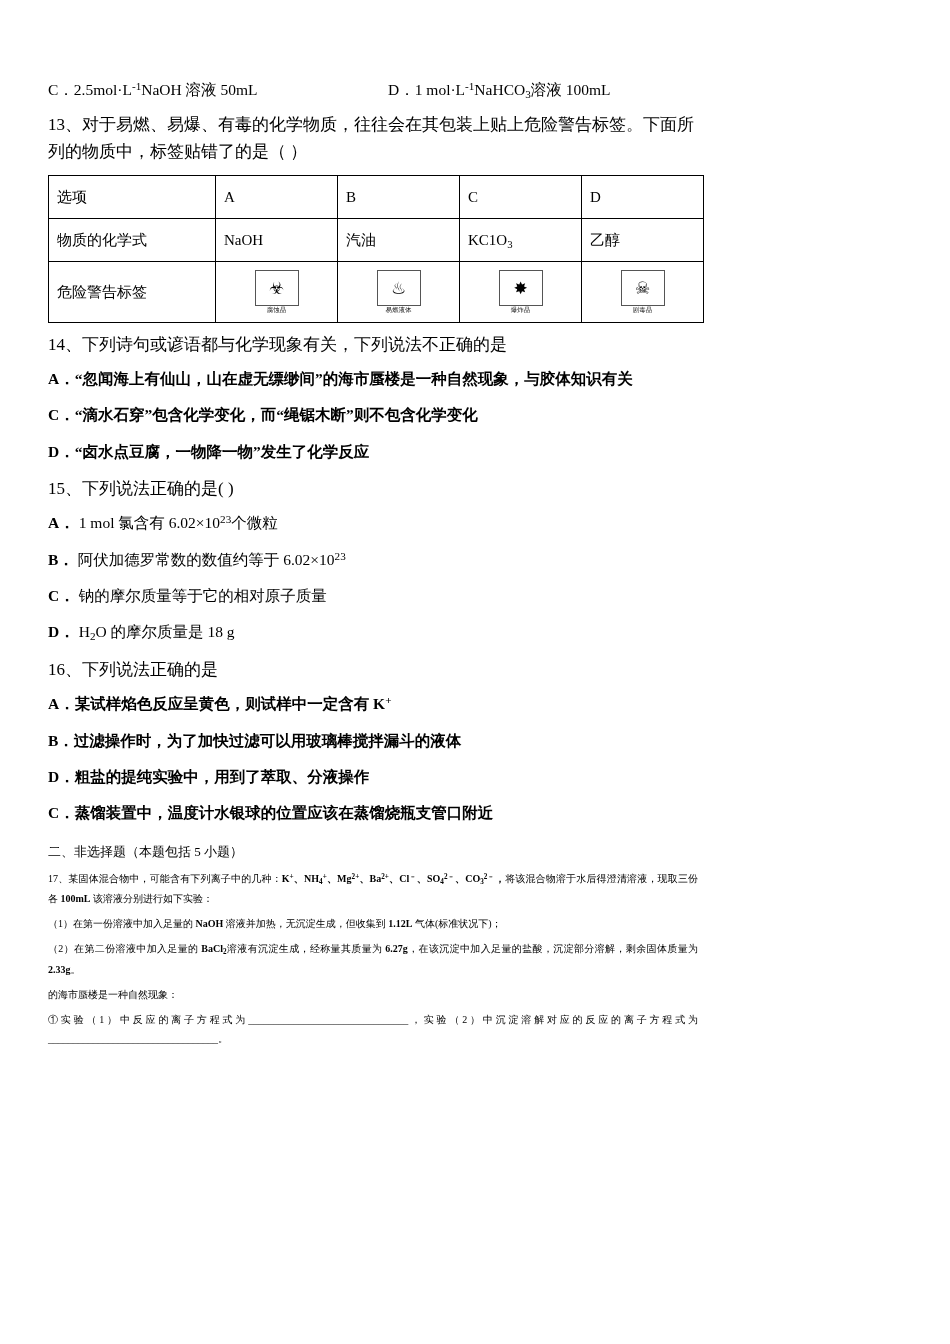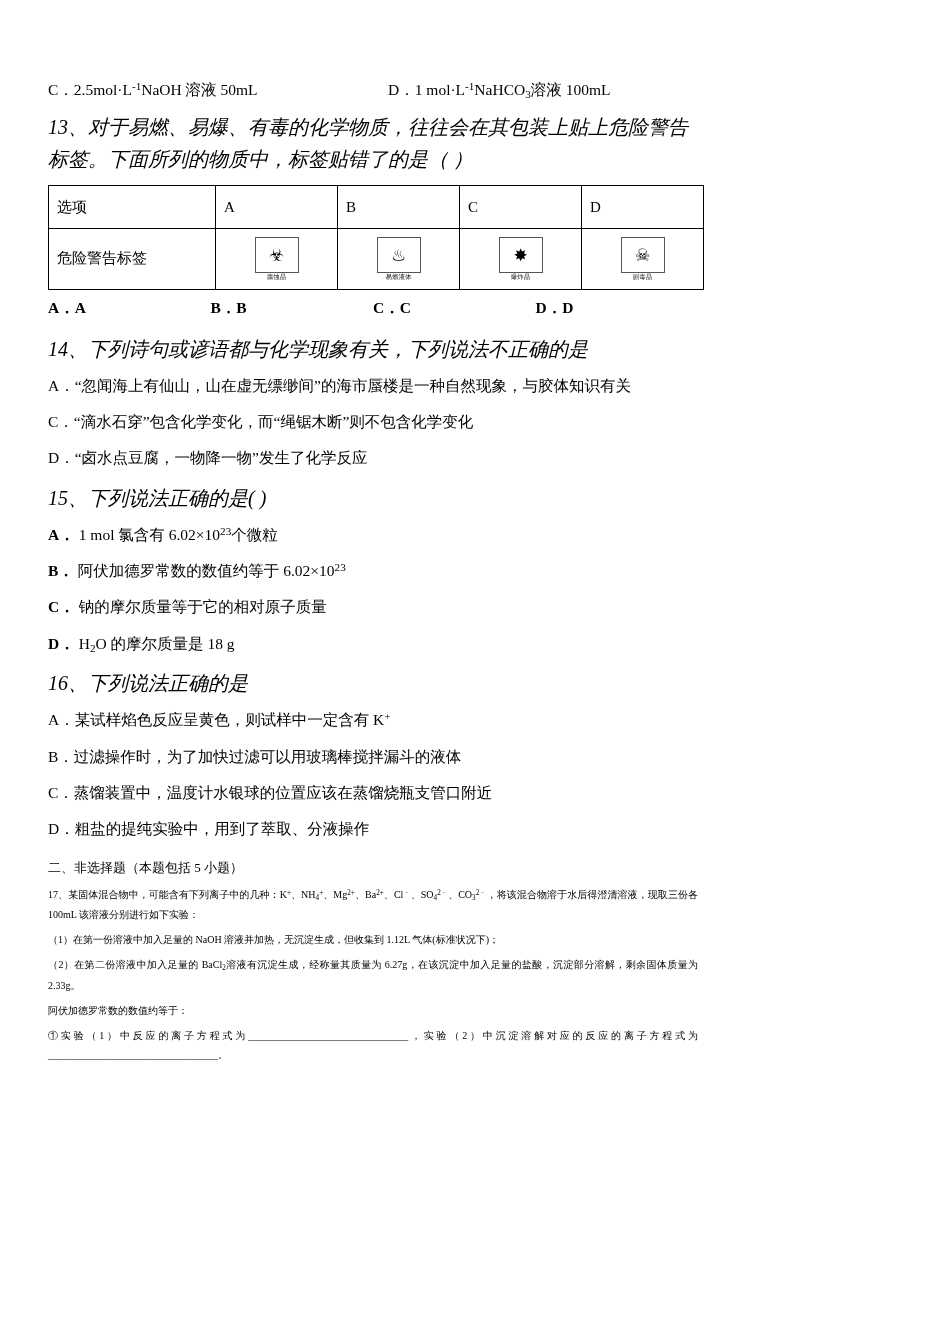--- a/index.html
+++ b/index.html
@@ -14,27 +14,26 @@
     color: #000000;
   }
   .page {
     position: relative;
     width: 758px;
     min-height: 1344px;
     padding: 80px 60px 40px 48px;
     box-sizing: border-box;
   }
   .q-line {
-    font-size: 20px;
+    font-size: 17px;
     line-height: 1.6;
     margin: 0 0 8px 0;
-    font-style: italic;
   }
   .bold {
-    font-weight: normal;
+    font-weight: bold;
   }
   .opt-row {
     display: flex;
     font-size: 15.5px;
     margin-bottom: 10px;
   }
   .opt-row > span:first-child { width: 340px; }
   .opt-inline { font-size: 15.5px; line-height: 1.7; margin: 0 0 10px 0; }
   .opt-label { font-weight: bold; margin-right: 4px; }
   sub { font-size: 0.72em; vertical-align: -0.25em; }
@@ -114,20 +113,27 @@
   <table class="qtable">
     <tbody>
         <tr>
       <td class="col0">选项</td>
       <td class="colx">A</td>
       <td class="colx">B</td>
       <td class="colx">C</td>
       <td class="colx">D</td>
     </tr>
     <tr>
+      <td class="col0">物质的化学式</td>
+      <td>NaOH</td>
+      <td>汽油</td>
+      <td>KC1O<sub>3</sub></td>
+      <td>乙醇</td>
+    </tr>
+    <tr>
       <td class="col0">危险警告标签</td>
       <td class="sign-cell">
         <span class="sign-box">
           <span class="sign-inner">☣</span>
         </span>
         <div class="sign-caption">腐蚀品</div>
       </td>
       <td class="sign-cell">
         <span class="sign-box">
           <span class="sign-inner">♨</span>
@@ -143,26 +149,20 @@
       <td class="sign-cell">
         <span class="sign-box">
           <span class="sign-inner">☠</span>
         </span>
         <div class="sign-caption">剧毒品</div>
       </td>
     </tr>
   </tbody>
     </table>
 
-  <div class="answer-row">
-    <span>A．A</span>
-    <span>B．B</span>
-    <span>C．C</span>
-    <span>D．D</span>
-  </div>
 
   <div class="q-line">14、下列诗句或谚语都与化学现象有关，下列说法不正确的是</div>
   <div class="opt-inline bold">A．“忽闻海上有仙山，山在虚无缥缈间”的海市蜃楼是一种自然现象，与胶体知识有关</div>
   <div class="opt-inline bold">C．“滴水石穿”包含化学变化，而“绳锯木断”则不包含化学变化</div>
   <div class="opt-inline bold">D．“卤水点豆腐，一物降一物”发生了化学反应</div>
 
   <div class="q-line">15、下列说法正确的是(        )</div>
   <div class="opt-inline">
     <span class="opt-label">A．</span><span>1 mol 氯含有 6.02×10</span><sup>23</sup><span>个微粒</span>
   </div>
@@ -172,28 +172,28 @@
   <div class="opt-inline">
     <span class="opt-label">C．</span><span>钠的摩尔质量等于它的相对原子质量</span>
   </div>
   <div class="opt-inline">
     <span class="opt-label">D．</span><span>H<sub>2</sub>O 的摩尔质量是 18 g</span>
   </div>
 
   <div class="q-line">16、下列说法正确的是</div>
   <div class="opt-inline bold">A．某试样焰色反应呈黄色，则试样中一定含有 K<sup>+</sup></div>
   <div class="opt-inline bold">B．过滤操作时，为了加快过滤可以用玻璃棒搅拌漏斗的液体</div>
+  <div class="opt-inline bold">D．粗盐的提纯实验中，用到了萃取、分液操作</div>
   <div class="opt-inline bold">C．蒸馏装置中，温度计水银球的位置应该在蒸馏烧瓶支管口附近</div>
-  <div class="opt-inline bold">D．粗盐的提纯实验中，用到了萃取、分液操作</div>
 
   <div class="section-head">二、非选择题（本题包括 5 小题）</div>
 
   <div class="para">17、某固体混合物中，可能含有下列离子中的几种：<span class="bold">K<sup>+</sup>、NH<sub>4</sub><sup>+</sup>、Mg<sup>2+</sup>、Ba<sup>2+</sup>、Cl<sup>﹣</sup>、SO<sub>4</sub><sup>2﹣</sup>、CO<sub>3</sub><sup>2﹣</sup>，</span>将该混合物溶于水后得澄清溶液，现取三份各 <span class="bold">100mL</span> 该溶液分别进行如下实验：</div>
 
   <div class="para">（1）在第一份溶液中加入足量的 <span class="bold">NaOH</span> 溶液并加热，无沉淀生成，但收集到 <span class="bold">1.12L</span> 气体(标准状况下)；</div>
 
   <div class="para">（2）在第二份溶液中加入足量的 <span class="bold">BaCl<sub>2</sub></span>溶液有沉淀生成，经称量其质量为 <span class="bold">6.27g</span>，在该沉淀中加入足量的盐酸，沉淀部分溶解，剩余固体质量为 <span class="bold">2.33g</span>。</div>
 
-  <div class="para">阿伏加德罗常数的数值约等于：</div>
+  <div class="para">的海市蜃楼是一种自然现象：</div>
 
   <div class="para">①实验（1）中反应的离子方程式为________________________________，实验（2）中沉淀溶解对应的反应的离子方程式为__________________________________。</div>
 
 </div>
 
 </body></html>

